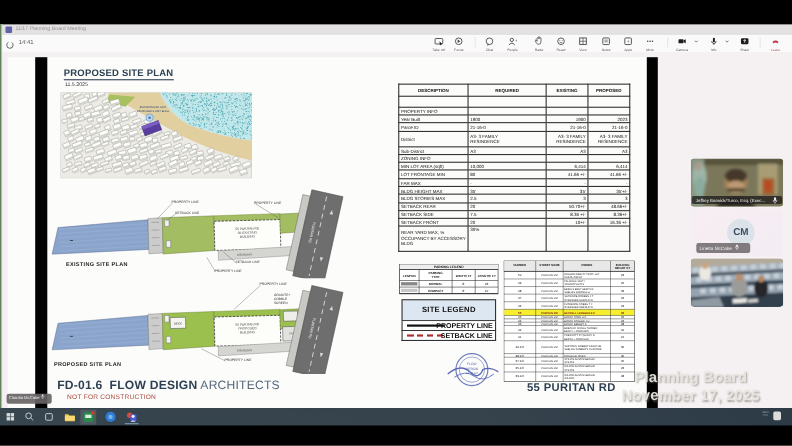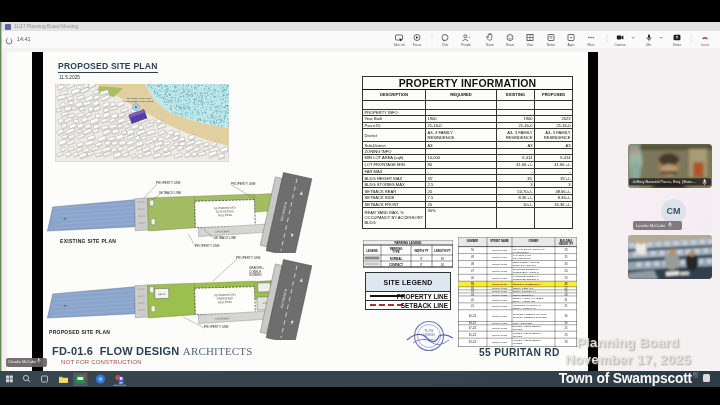--- a/index.html
+++ b/index.html
@@ -1599,38 +1599,35 @@
       <text x="193" y="4.4" font-size="3.1" fill="#333">PROPERTY LINE</text>
       <text x="206" y="14" font-size="3" fill="#333">GRANITE+</text>
       <text x="206" y="17.6" font-size="3" fill="#333">COBBLE</text>
       <text x="206" y="21.2" font-size="3" fill="#333">SCREEN</text>
       <line x1="140" y1="62" x2="162" y2="73.2" stroke="#555" stroke-width="0.35"></line>
       <text x="161" y="73.4" font-size="3.1" fill="#333">PROPERTY LINE</text>
     </svg>
 
   <div class="abs" style="left:49px;top:329px;font-size:5px;font-weight:bold;color:#222;letter-spacing:0.3px;">PROPOSED SITE PLAN</div>
 
-  <div class="abs" style="left:52px;top:344.5px;font-size:11px;color:#2d3f52;letter-spacing:0.2px;"><b>FD-01.6&nbsp; FLOW DESIGN</b> <span style="color:#54677a;font-family:Liberation Serif, serif;">ARCHITECTS</span></div>
+  <div class="abs" style="left:52px;top:344.5px;font-size:11px;color:#2d3f52;letter-spacing:0.2px;"><b>FD-01.6&nbsp; FLOW DESIGN</b> <span style="color:#54677a;">ARCHITECTS</span></div>
 
   <div class="abs" style="left:61px;top:358.5px;font-size:6px;color:#a84a40;letter-spacing:0.2px;">NOT FOR CONSTRUCTION</div>
 
 
   <div id="proptable" class="abs" style="left:362px;top:76px;width:210px;height:153px;">
       <table style="width:210px;height:153px;border-collapse:collapse;border:1.6px solid #111;table-layout:fixed;font-size:4.1px;color:#111;">
 <colgroup>
           <col style="width:63px">
           <col style="width:71px">
           <col style="width:38px">
           <col style="width:38px">
         </colgroup>
 <style>#proptable td{border:0.5px solid #333;padding:0 1.5px;overflow:hidden;white-space:nowrap;}</style>
 <tbody>
-          <tr style="height:13px">
-            <td colspan="4" style="text-align:center;font-size:10.5px;font-weight:bold;border-bottom:1.4px solid #111;letter-spacing:0.2px;">PROPERTY INFORMATION</td>
-          </tr>
 <tr style="height:10px">
             <td style="text-align:center;"><b>DESCRIPTION</b></td>
             <td style="text-align:center;"><b>REQUIRED</b></td>
             <td style="text-align:center;"><b>EXISTING</b></td>
             <td style="text-align:center;"><b>PROPOSED</b></td>
           </tr>
           <tr style="height:9px">
             <td style="text-align:left;"></td>
             <td style="text-align:left;"></td>
             <td style="text-align:right;"></td>
@@ -2026,21 +2023,20 @@
       <circle cx="100.5" cy="8" r="2" fill="#7fb3e8"></circle>
       <g transform="translate(115,3.5)">
         <circle cx="3" cy="3" r="2.6" fill="#d84a3a"></circle>
         <rect x="3.5" y="2" width="5.5" height="6.5" rx="1" fill="#4a5ad8"></rect>
         <circle cx="6" cy="4" r="1.4" fill="#f0f0f0"></circle>
         <path d="M3.6 9 q2.4 -2.4 4.8 0 z" fill="#e8e8e8"></path>
       </g>
       <line x1="113.5" y1="14.2" x2="126" y2="14.2" stroke="#8ab4d8" stroke-width="0.8"></line>
     </svg>
 
-  <div class="abs" style="left:440px;top:370.5px;width:252px;text-align:right;font-size:13.8px;font-weight:bold;color:#fafafa;letter-spacing:-0.2px;">Town of Swampscott</div>
 
   <div class="abs" style="left:693px;top:372.5px;font-size:2.8px;color:#9aa2a8;line-height:3.6px;">ABC<br>TV5</div>
 
   <div class="abs" style="left:703px;top:373.5px;width:7px;height:8px;background:#dcdcdc;border-radius:1.5px;"></div>
 
   <div class="abs" style="left:6px;top:357.5px;width:41px;height:9.5px;background:rgba(104,100,102,0.92);border-radius:2px;color:#eee;font-size:3.8px;line-height:9.5px;padding-left:2px;box-sizing:border-box;">Claudia McCabe&nbsp;<svg width="3.5" height="5.5" viewBox="0 0 4 6" style="vertical-align:-1px">
         <rect x="1.2" y="0.2" width="1.6" height="2.8" rx="0.8" fill="#ddd"></rect>
         <path d="M0.5 2.2 q0 1.8 1.5 1.8 t1.5 -1.8" fill="none" stroke="#ddd" stroke-width="0.5"></path>
         <line x1="2" y1="4" x2="2" y2="5.2" stroke="#ddd" stroke-width="0.5"></line>
       </svg></div>

